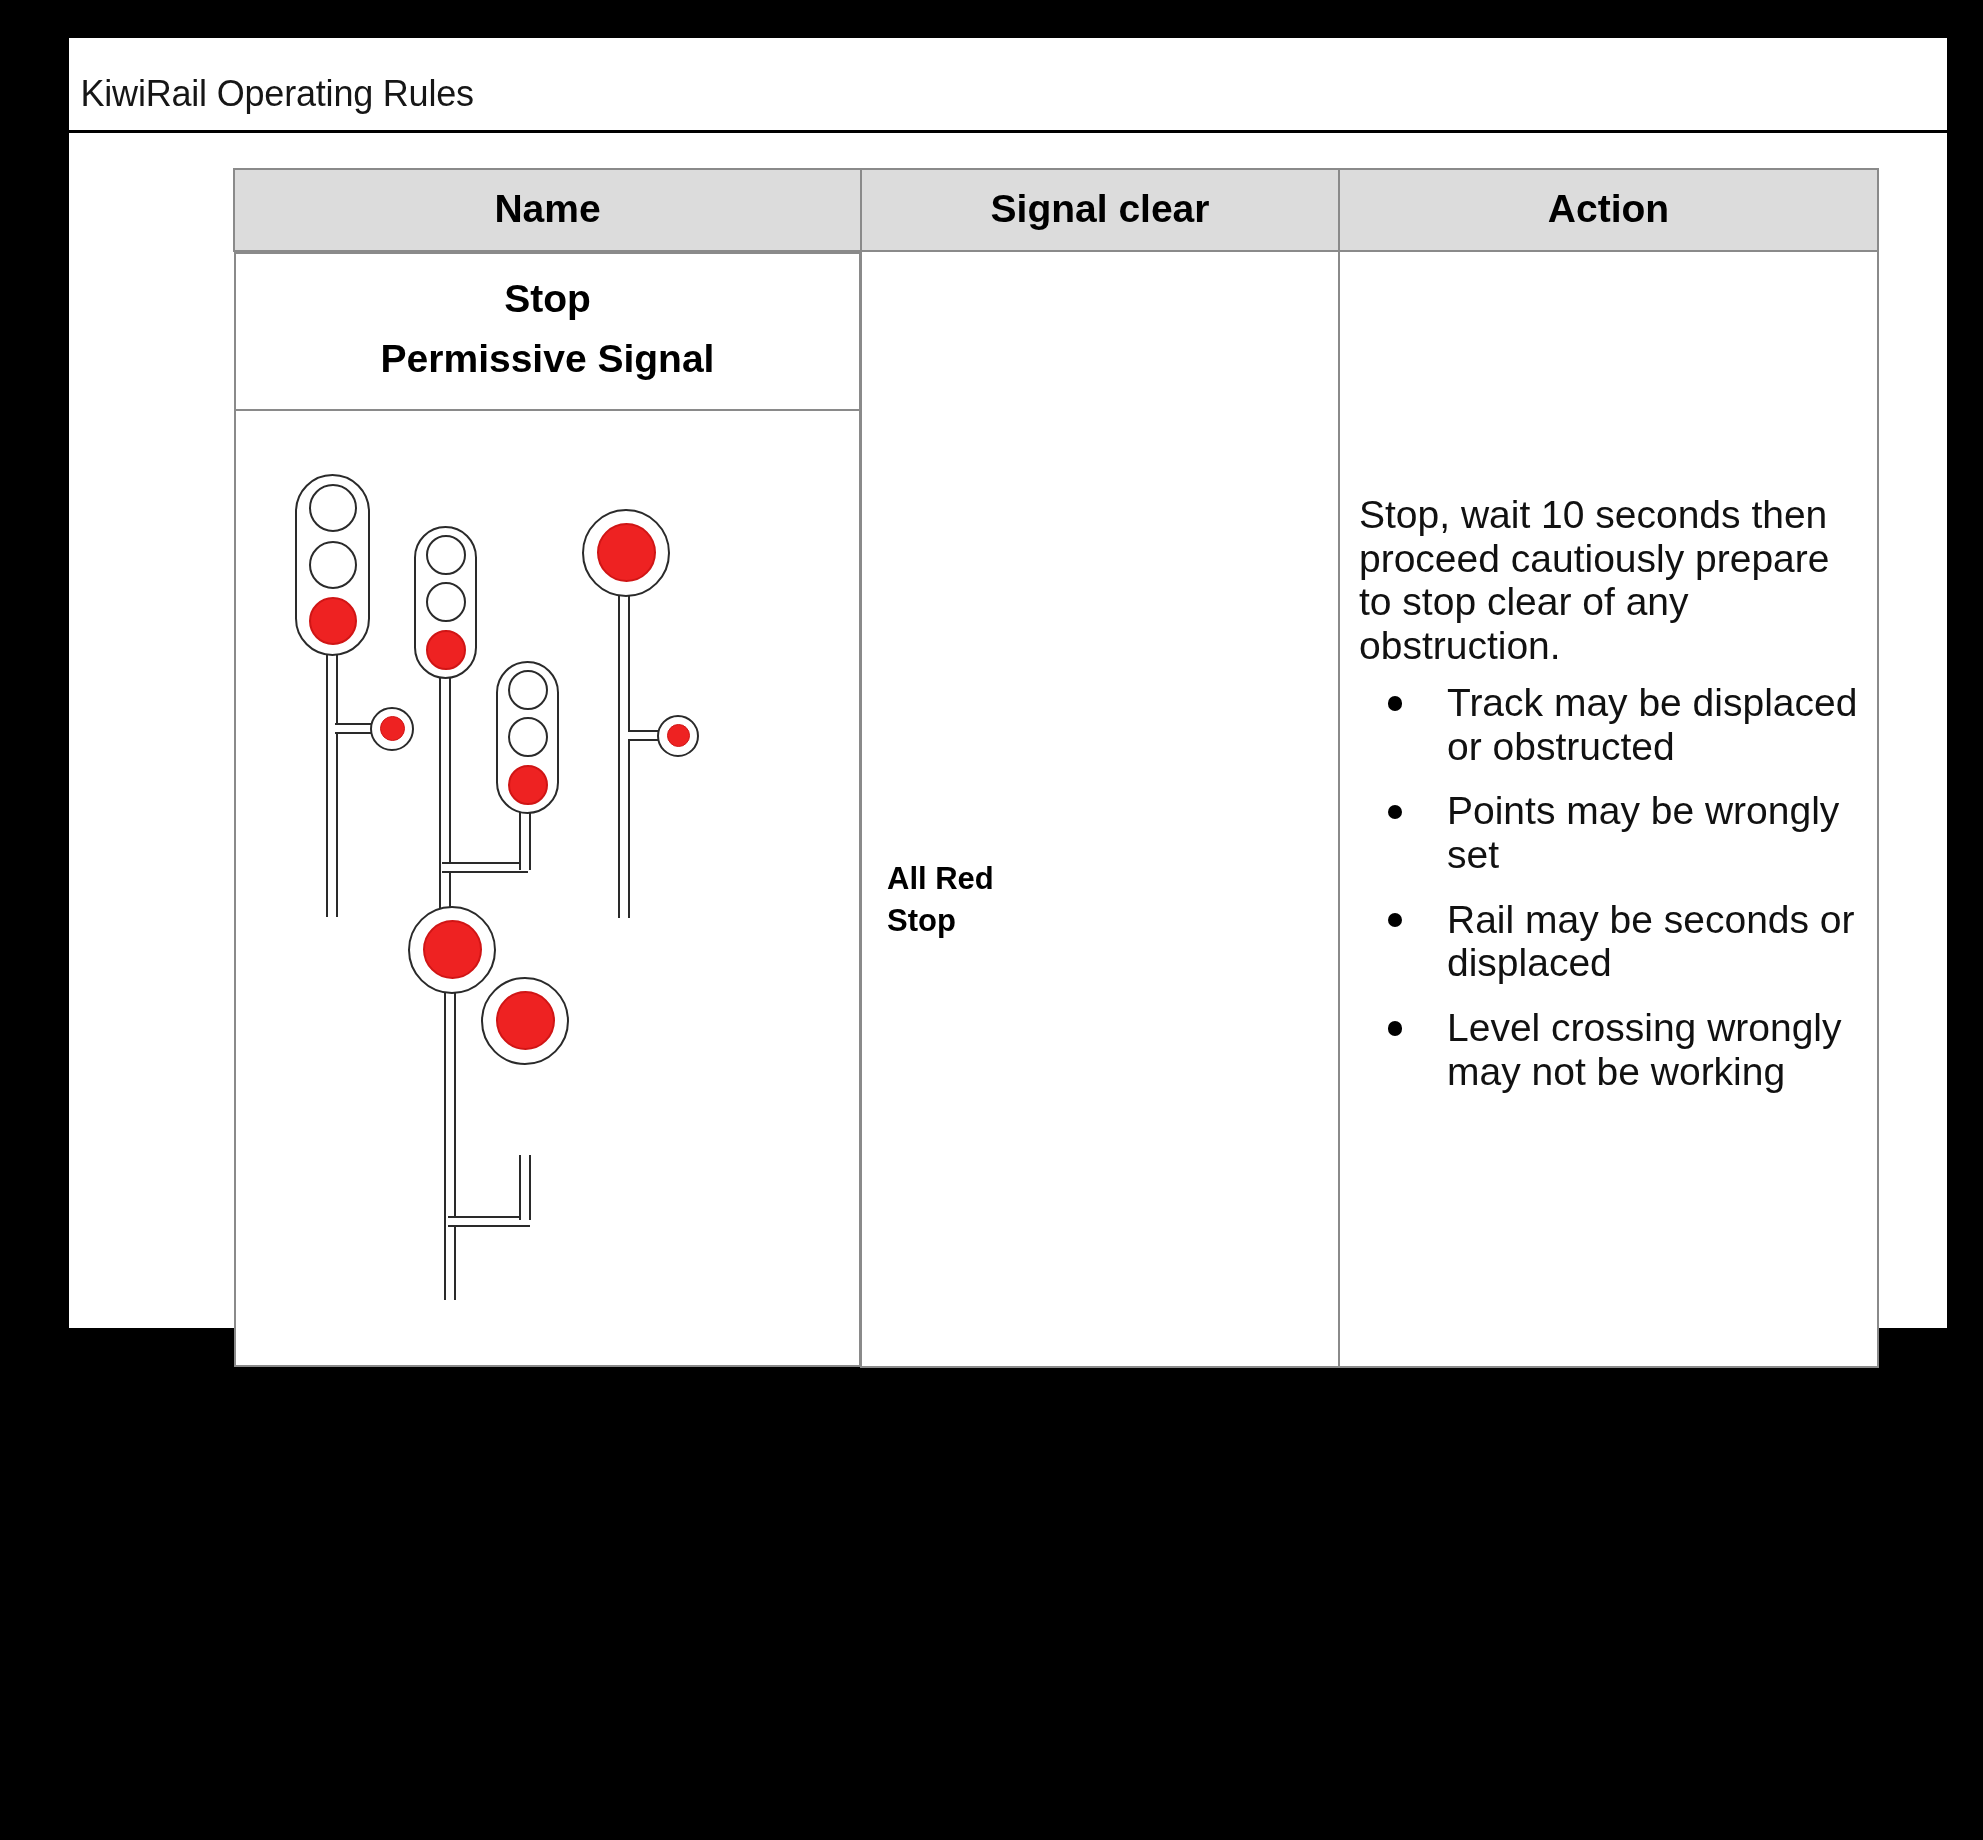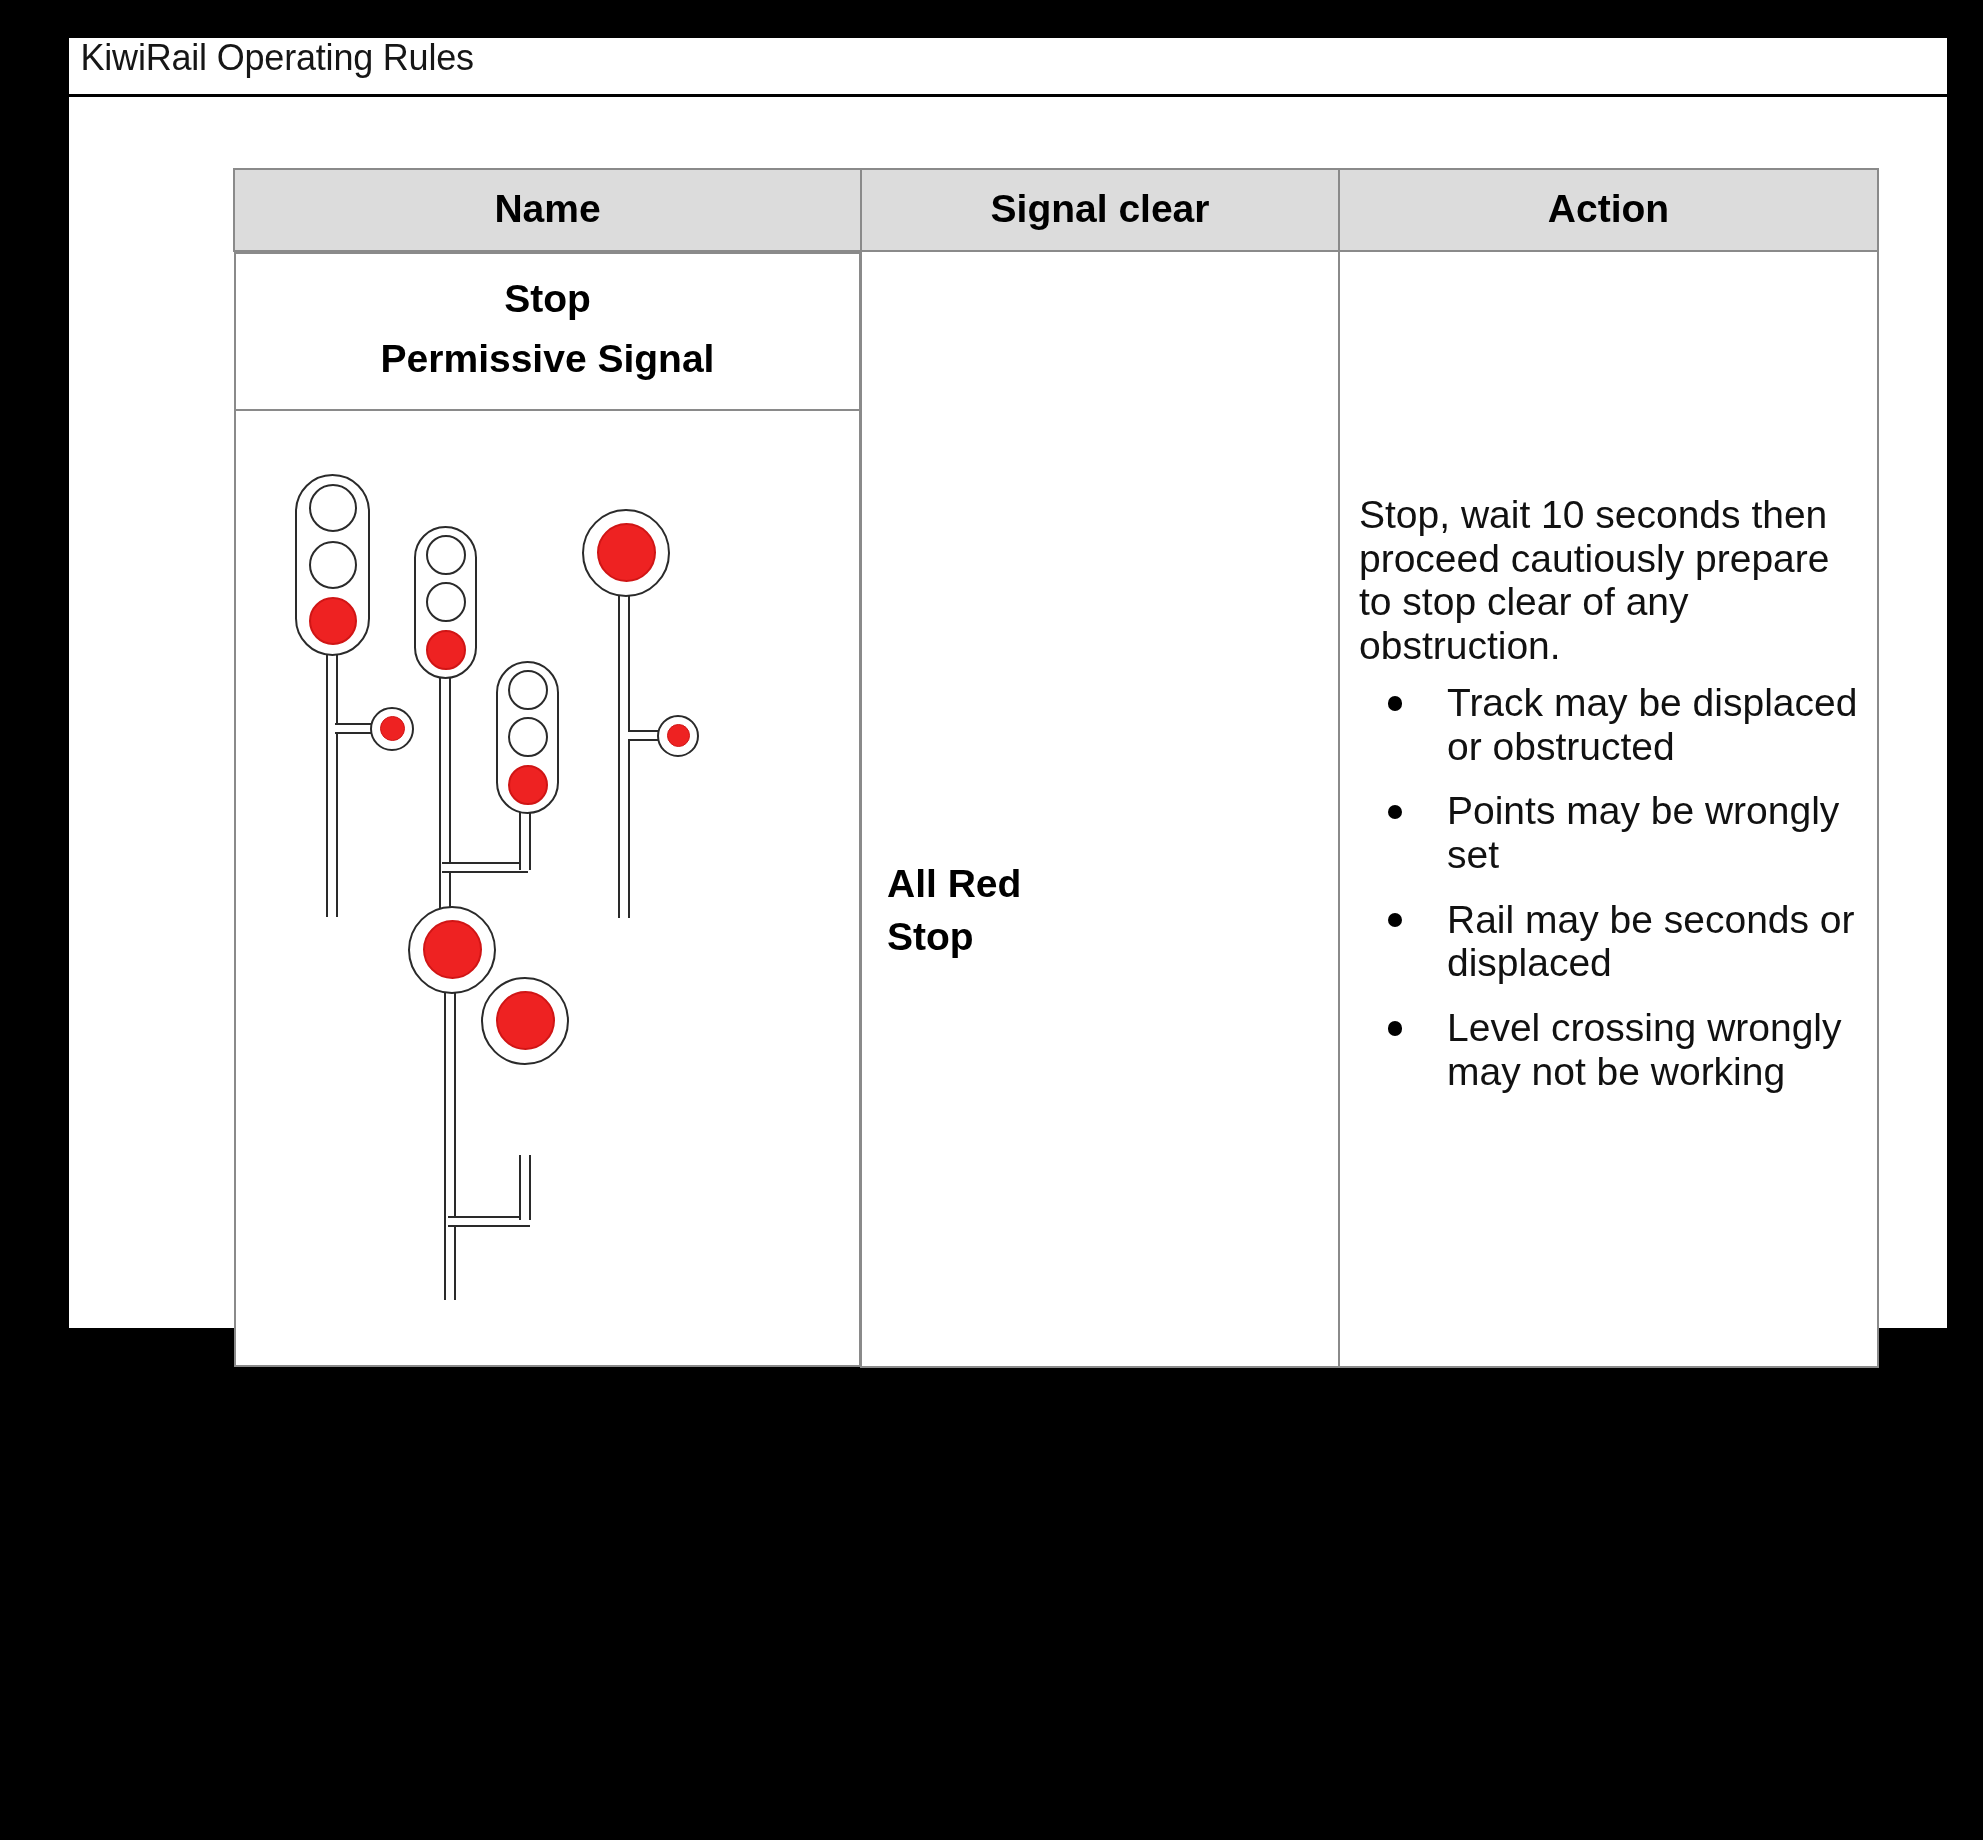--- a/index.html
+++ b/index.html
@@ -26,20 +26,21 @@
 
   
   .doc-header {
     position: relative;
     height: 59px;
     border-bottom: 3.8px solid #000000;
     display: flex;
     align-items: flex-start;
     justify-content: space-between;
     padding: 1.9px 5.7px 0 11.5px;
+    margin-top: 36px;
   }
   .doc-header .hdr-left,
   .doc-header .hdr-right {
     font-size: 36px;
     font-weight: 400;
     color: #161616;
     letter-spacing: -0.2px;
     line-height: 1.0;
     white-space: nowrap;
   }
@@ -113,21 +114,21 @@
 
   
   td.call-cell {
     padding: 0;
     position: relative;
   }
   .call-block {
     position: absolute;
     left: 25px;
     top: 606px;
-    font-size: 39px;
+    font-size: 31px;
     font-weight: bold;
     color: #000000;
     line-height: 1.35;
   }
 
   
   td.action-cell {
     padding: 0;
     position: relative;
   }

